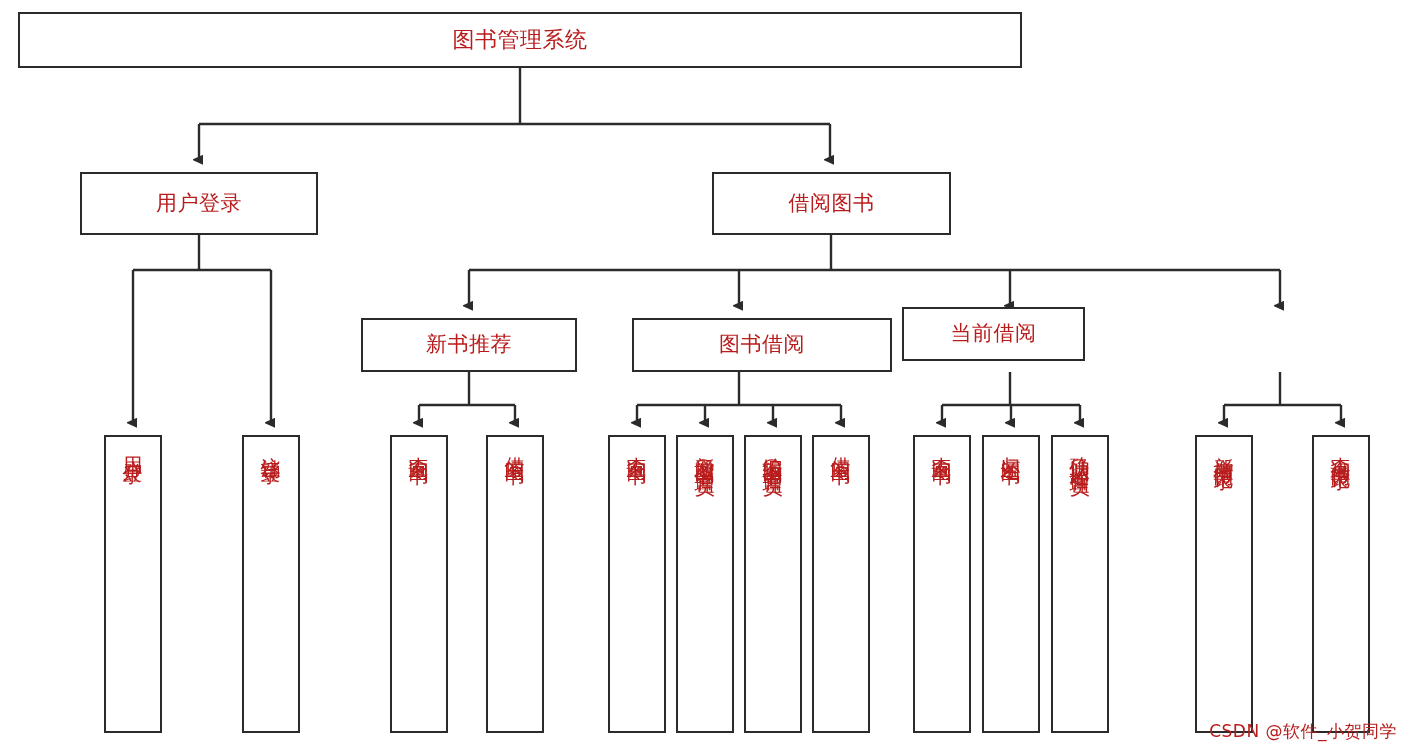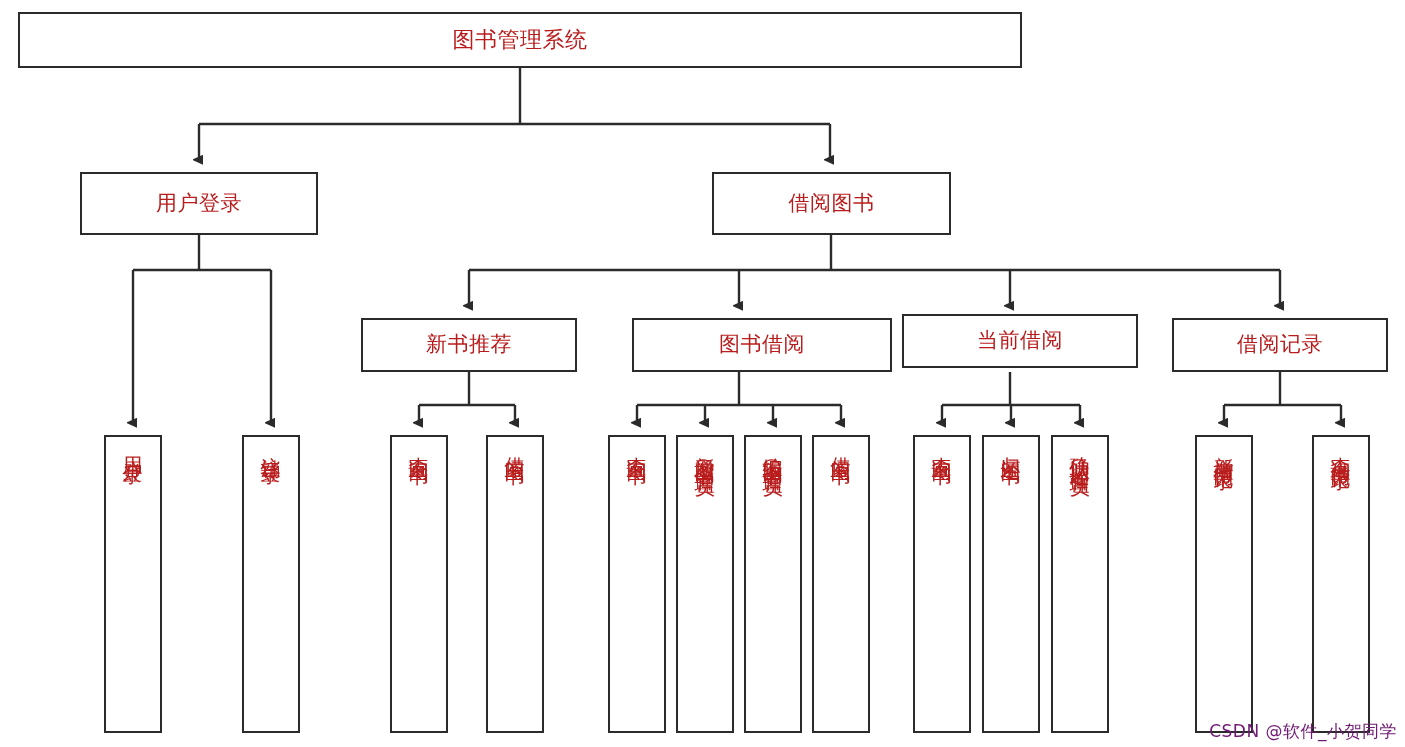--- a/index.html
+++ b/index.html
@@ -59,21 +59,21 @@
     letter-spacing: 3px;
     line-height: 1.0;
     white-space: nowrap;
     display: block;
   }
   .watermark {
     position: absolute;
     right: 8px;
     bottom: 4px;
     font-size: 17px;
-    color: #701a75;
+    color: #b91c1c;
     letter-spacing: 0.5px;
     z-index: 3;
     white-space: nowrap;
   }
 </style>
 </head>
 <body>
 
 <div id="canvas">
 
@@ -137,25 +137,22 @@
   <div class="node horiz" style="left:712px; top:172px; width:239px; height:63px;">
     <span>借阅图书</span>
   </div>
 
   <div class="node horiz" style="left:361px; top:318px; width:216px; height:54px;align-items:center;">
     <span>新书推荐</span>
   </div>
   <div class="node horiz" style="left:632px; top:318px; width:260px; height:54px;">
     <span>图书借阅</span>
   </div>
-  <div class="node horiz" style="left:902px; top:314px; width:236px; height:54px;">
+  <div class="node horiz" style="left:902px; top:307px; width:183px; height:54px;">
     <span>当前借阅</span>
-  </div>
-  <div class="node horiz" style="left:1172px; top:318px; width:216px; height:54px;">
-    <span>借阅记录</span>
   </div>
 
   <div class="node leaf" style="left:104px; top:435px; width:58px; height:298px;">
     <span class="vtext">用户登录</span>
   </div>
   <div class="node leaf" style="left:242px; top:435px; width:58px; height:298px;">
     <span class="vtext">注销登录</span>
   </div>
 
   <div class="node leaf" style="left:390px; top:435px; width:58px; height:298px;">

